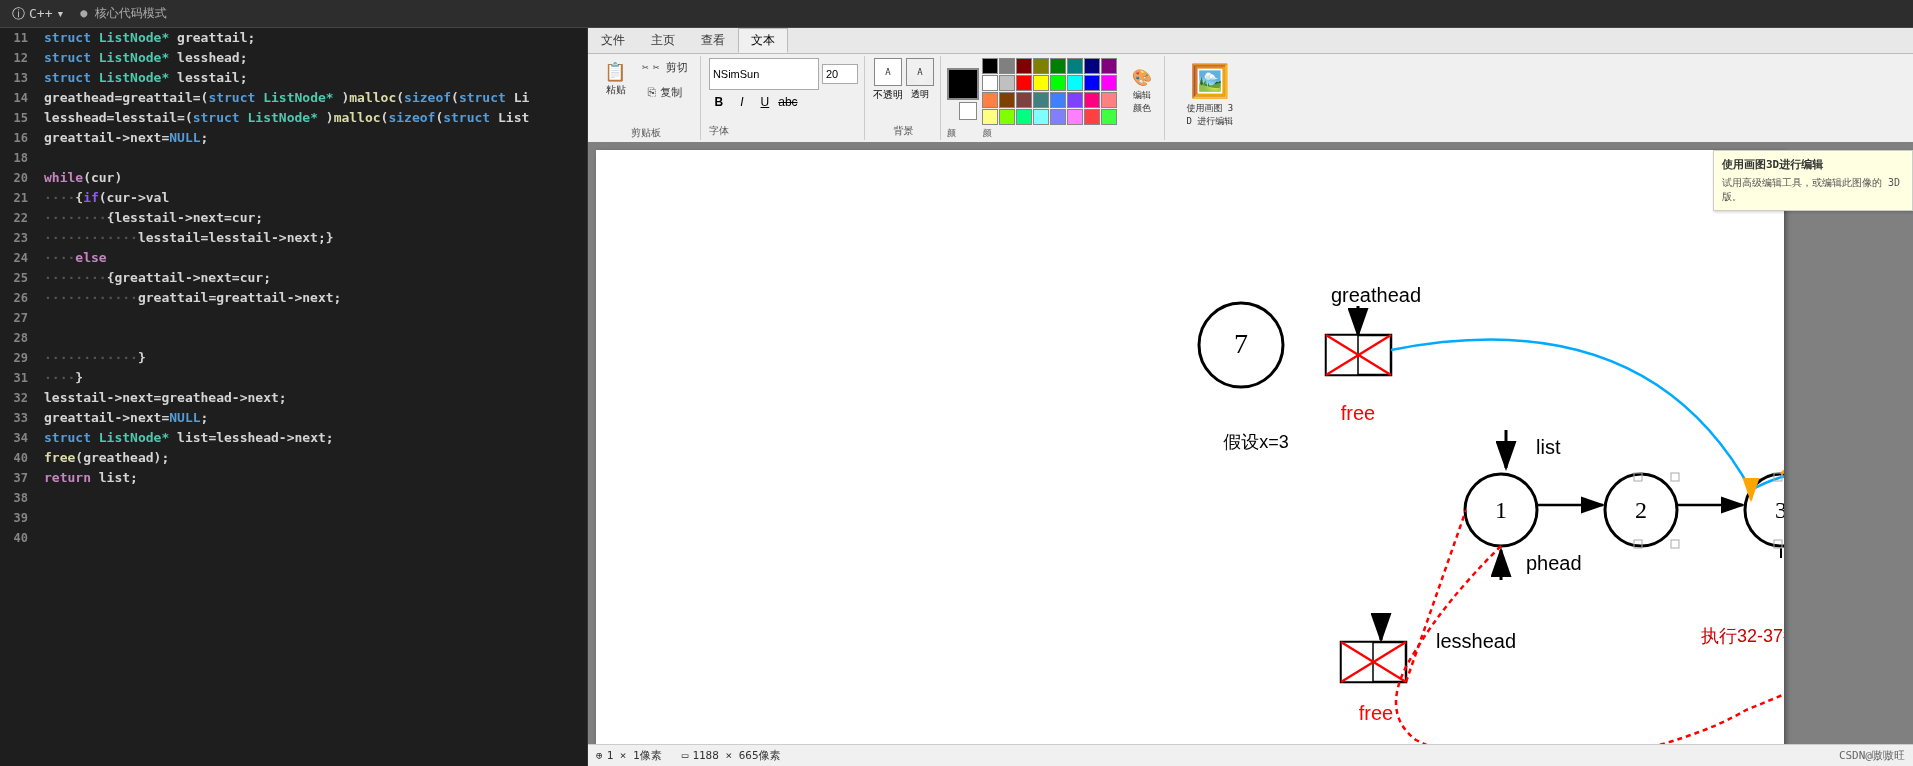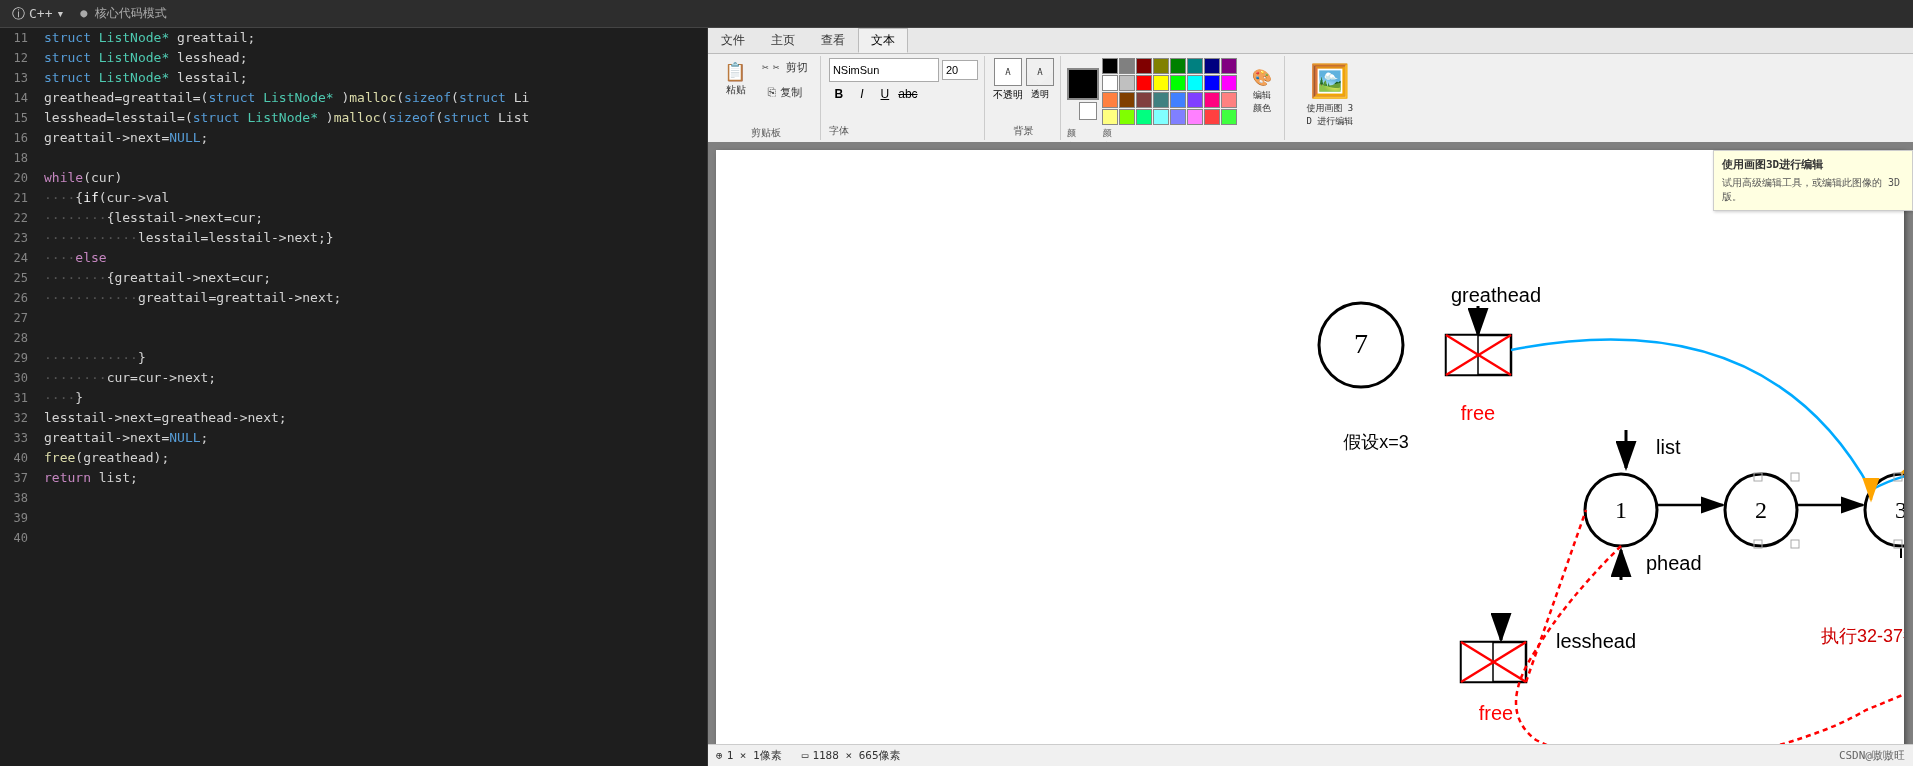--- a/index.html
+++ b/index.html
@@ -20,25 +20,26 @@
 
     
     .main-layout {
       display: flex;
       flex: 1;
       overflow: hidden;
     }
 
     
     .code-editor {
-      width: 708px;
+      width: 588px;
       background: #1e1e1e;
       overflow-y: auto;
       padding: 0;
       border-right: 1px solid #333;
+      font-weight: bold;
     }
     .code-line {
       display: flex;
       align-items: stretch;
       min-height: 20px;
       font-size: 13px;
       line-height: 20px;
     }
     .line-num {
       width: 36px;
@@ -129,21 +130,21 @@
     .font-section {
       display: flex;
       flex-direction: column;
       gap: 2px;
       padding: 2px 6px;
       border-right: 1px solid #ccc;
     }
     .font-row1 { display: flex; align-items: center; gap: 3px; }
     .font-name-box {
       width: 110px;
-      height: 24px;
+      height: 32px;
       border: 1px solid #aaa;
       font-size: 11px;
       padding: 1px 3px;
       background: white;
     }
     .font-size-box {
       width: 36px;
       height: 20px;
       border: 1px solid #aaa;
       font-size: 11px;
@@ -309,21 +310,21 @@
         <div class="code-line">
           <span class="line-num">18</span>
           <span class="line-content"></span>
         </div>
         <div class="code-line">
           <span class="line-num">20</span>
           <span class="line-content"><span style="color:#c586c0">while</span>(cur)</span>
         </div>
         <div class="code-line">
           <span class="line-num">21</span>
-          <span class="line-content"><span style="color:#555">····</span>{<span style="color:#ffffff">if</span>(cur-&gt;val</span>
+          <span class="line-content"><span style="color:#555">····</span>{<span style="color:#8b5cf6">if</span>(cur-&gt;val</span>
         </div>
         <div class="code-line">
           <span class="line-num">22</span>
           <span class="line-content"><span style="color:#555">····</span><span style="color:#555">····</span>{lesstail-&gt;next=cur;</span>
         </div>
         <div class="code-line">
           <span class="line-num">23</span>
           <span class="line-content"><span style="color:#555">····</span><span style="color:#555">····</span><span style="color:#555">····</span>lesstail=lesstail-&gt;next;}</span>
         </div>
         <div class="code-line">
@@ -344,34 +345,34 @@
         </div>
         <div class="code-line">
           <span class="line-num">28</span>
           <span class="line-content"></span>
         </div>
         <div class="code-line">
           <span class="line-num">29</span>
           <span class="line-content"><span style="color:#555">····</span><span style="color:#555">····</span><span style="color:#555">····</span>}</span>
         </div>
         <div class="code-line">
-          <span class="line-num">30</span>
-          <span class="line-content"><span style="color:#555">····</span><span style="color:#555">····</span>cur=cur-&gt;next;</span>
-        </div>
-        <div class="code-line">
           <span class="line-num">31</span>
           <span class="line-content"><span style="color:#555">····</span>}</span>
         </div>
         <div class="code-line">
           <span class="line-num">32</span>
           <span class="line-content">lesstail-&gt;next=greathead-&gt;next;</span>
         </div>
         <div class="code-line">
           <span class="line-num">33</span>
           <span class="line-content">greattail-&gt;next=<span style="color:#569cd6">NULL</span>;</span>
+        </div>
+        <div class="code-line">
+          <span class="line-num">34</span>
+          <span class="line-content"><span style="color:#569cd6">struct</span> <span style="color:#4ec9b0"><span style="color:#4ec9b0">ListNode</span>*</span> list=lesshead-&gt;next;</span>
         </div>
         <div class="code-line">
           <span class="line-num">40</span>
           <span class="line-content"><span style="color:#dcdcaa">free</span>(greathead);</span>
         </div>
         <div class="code-line">
           <span class="line-num">37</span>
           <span class="line-content"><span style="color:#c586c0">return</span> list;</span>
         </div>
         <div class="code-line">

